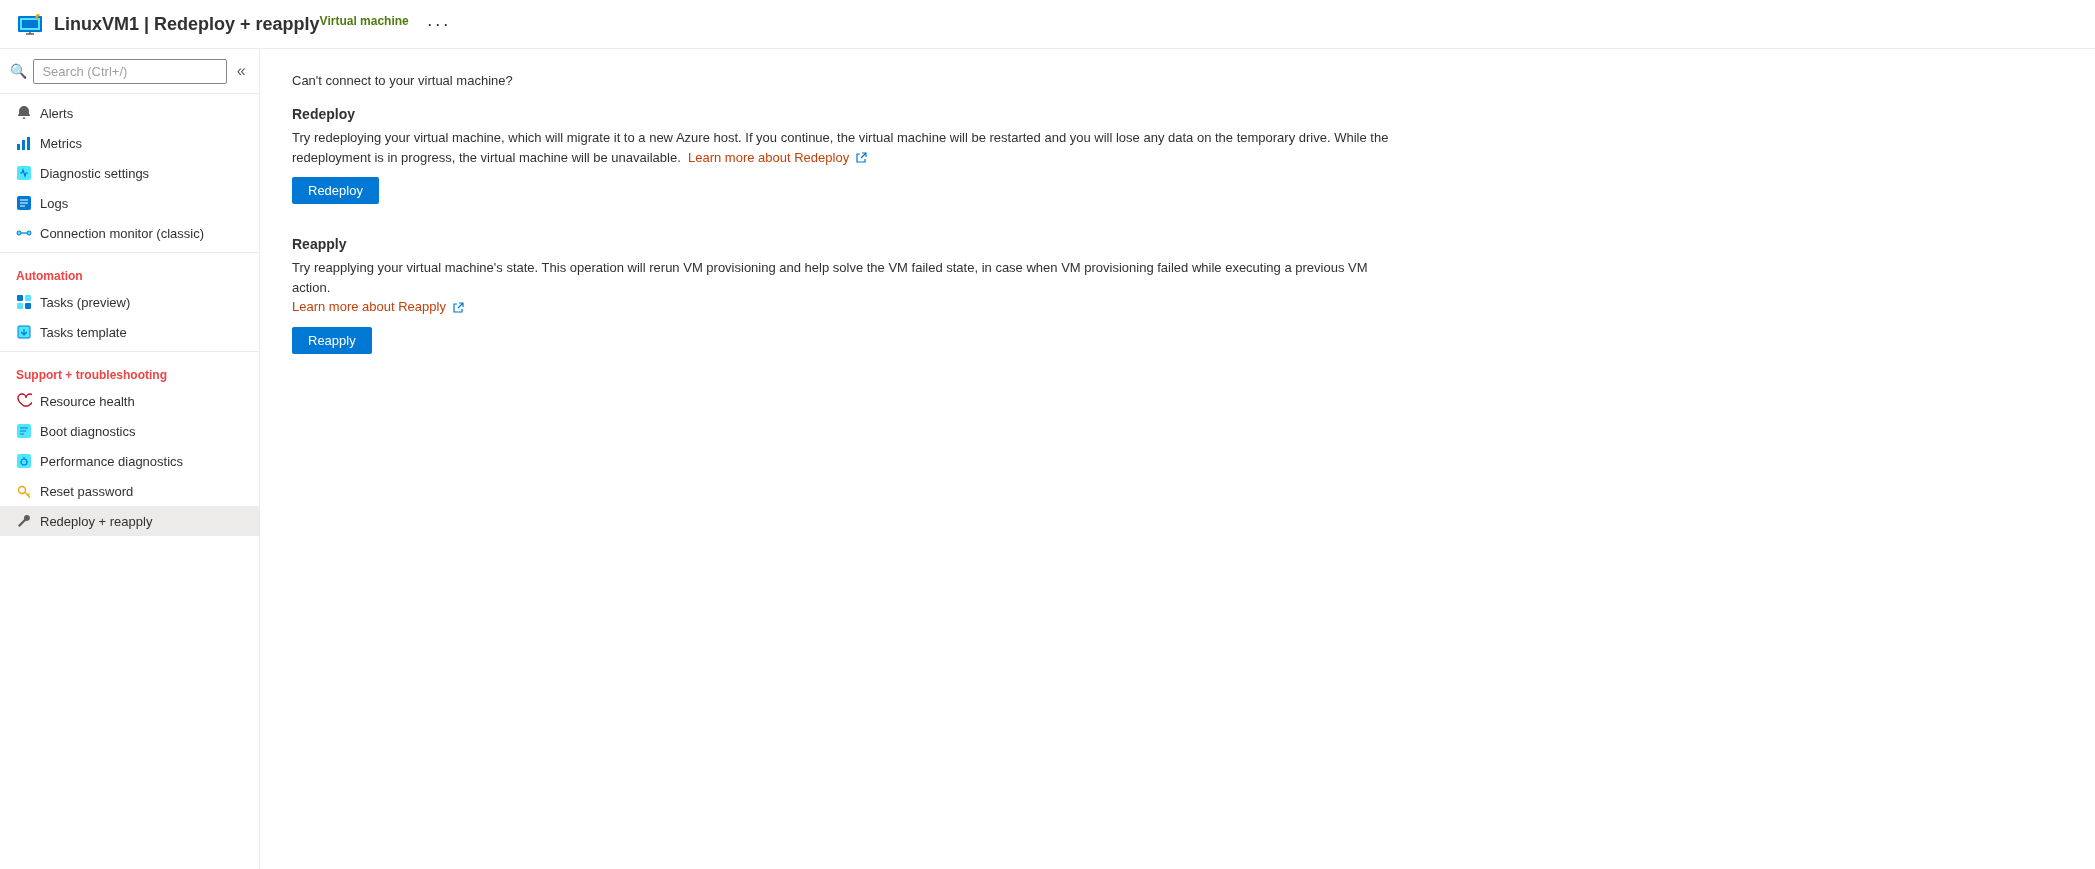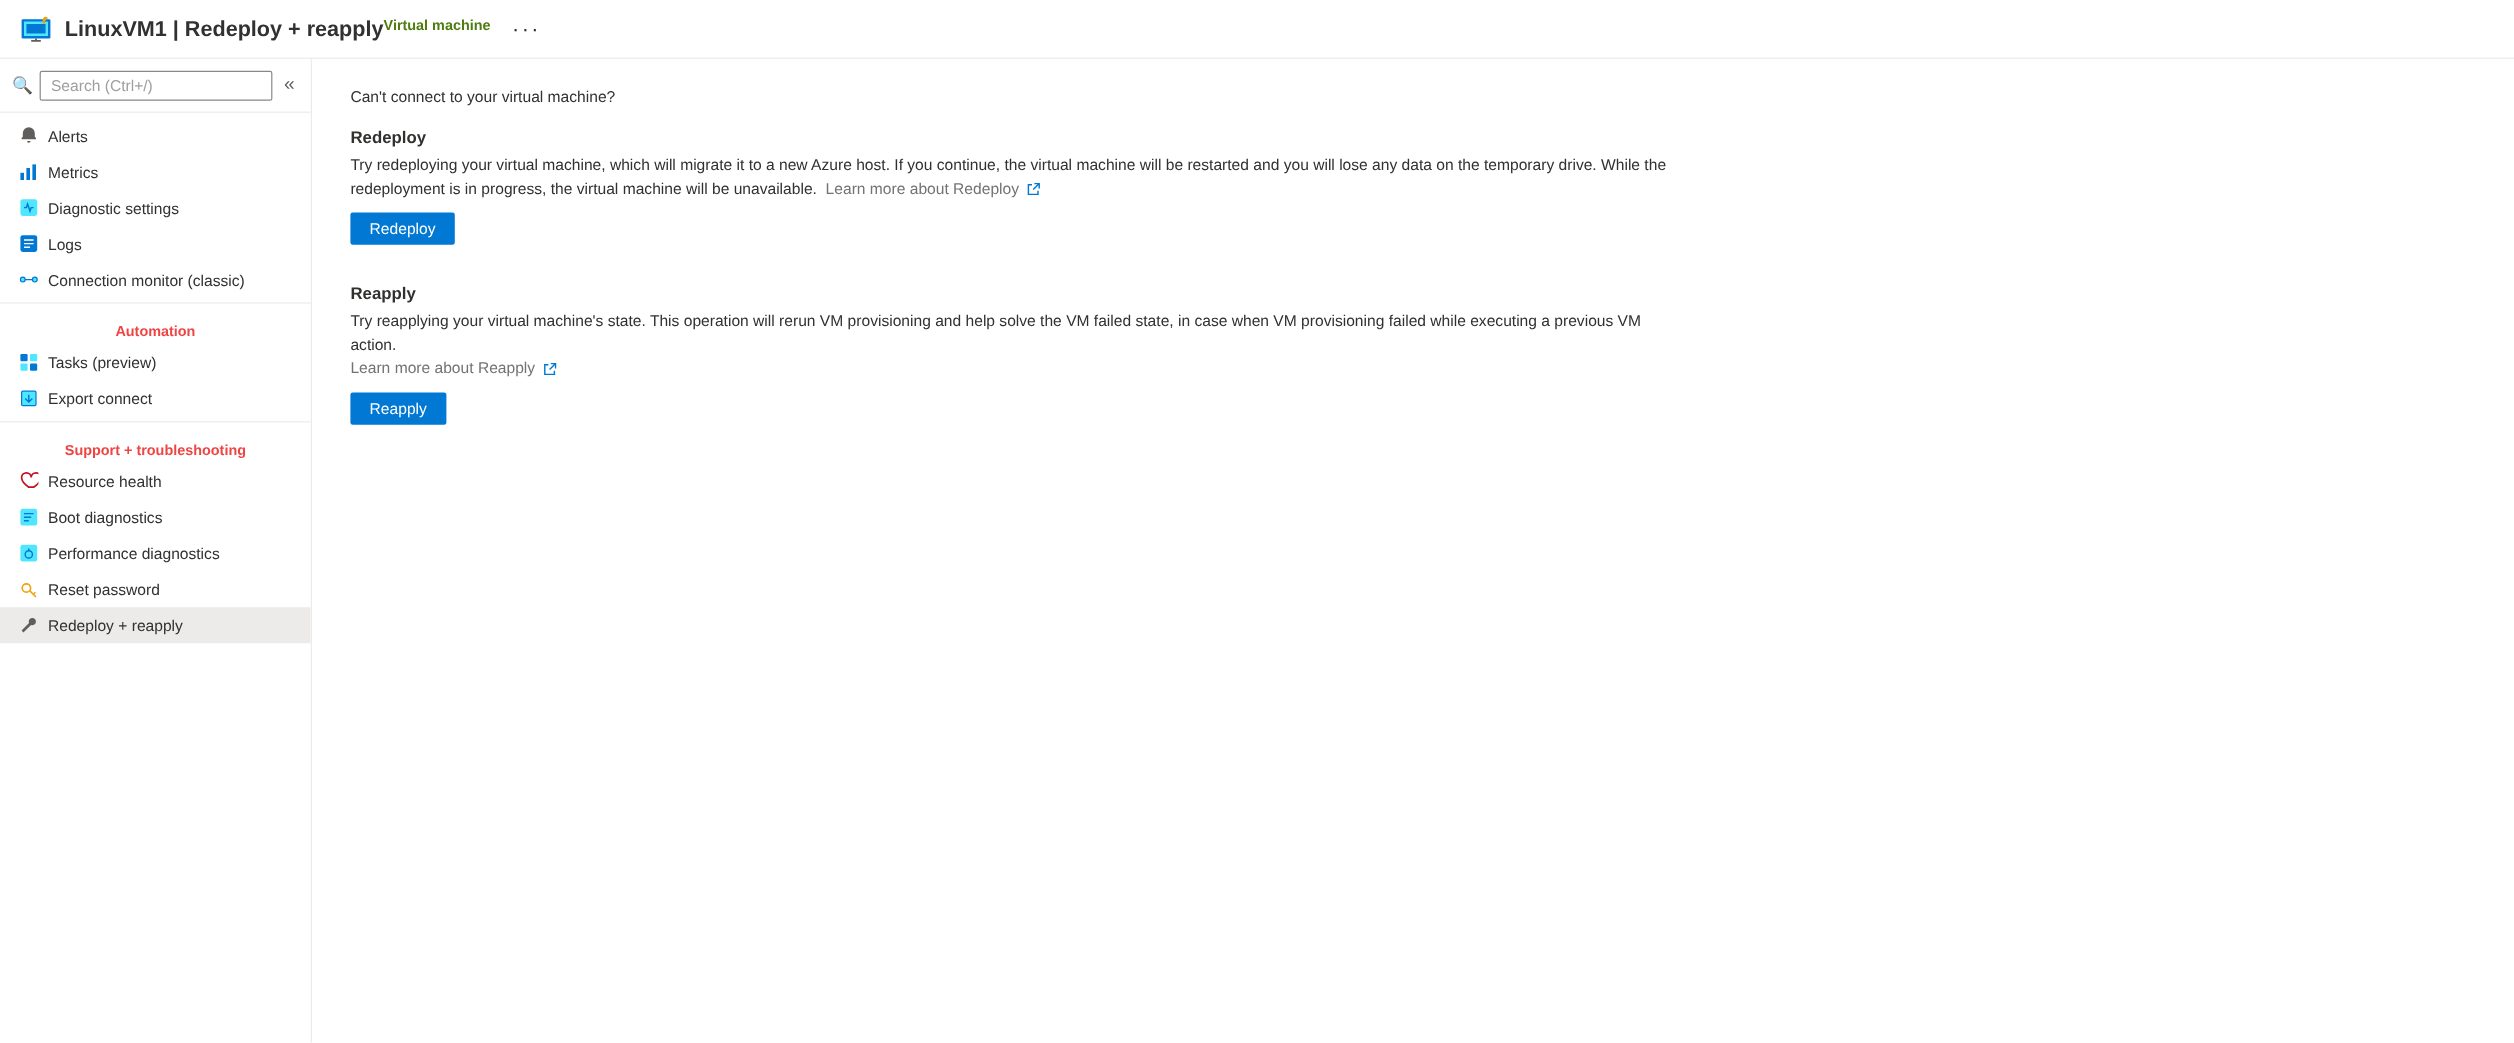--- a/index.html
+++ b/index.html
@@ -17,34 +17,34 @@
     
     .main-layout { display: flex; flex: 1; overflow: hidden; }
 
     
     .sidebar { width: 260px; min-width: 260px; border-right: 1px solid #edebe9; display: flex; flex-direction: column; overflow-y: auto; background: #fff; }
     .sidebar-search { padding: 8px 10px; border-bottom: 1px solid #edebe9; display: flex; align-items: center; gap: 6px; }
     .sidebar-search input { border: 1px solid #8a8886; border-radius: 2px; padding: 4px 8px; font-size: 13px; flex: 1; outline: none; color: #323130; }
     .sidebar-search input::placeholder { color: #a19f9d; }
     .collapse-btn { width: 28px; height: 28px; display: flex; align-items: center; justify-content: center; cursor: pointer; color: #605e5c; font-size: 16px; border: none; background: none; }
 
-    .sidebar-nav { flex: 1; overflow-y: auto; padding: 4px 0; text-align: center; }
+    .sidebar-nav { flex: 1; overflow-y: auto; padding: 4px 0; }
     .nav-item { display: flex; align-items: center; gap: 8px; padding: 7px 16px; cursor: pointer; color: #323130; font-size: 13px; }
     .nav-item.active { background: #edebe9; font-weight: 500; }
     .nav-item .nav-icon { width: 16px; height: 16px; display: flex; align-items: center; justify-content: center; flex-shrink: 0; }
     .nav-section-header { padding: 12px 16px 4px 16px; font-size: 12px; font-weight: 600; color: #ef4444; }
     .nav-divider { border: none; border-top: 1px solid #edebe9; margin: 4px 0; }
 
     
     .content { flex: 1; overflow-y: auto; padding: 24px 32px; background: #fff; }
     .content-intro { font-size: 13px; color: #323130; margin-bottom: 18px; }
     .section { margin-bottom: 32px; }
     .section-title { font-size: 14px; font-weight: 700; color: #323130; margin-bottom: 6px; }
     .section-desc { font-size: 13px; color: #323130; line-height: 1.5; margin-bottom: 10px; max-width: 1100px; }
-    .section-desc a, .link { color: #737373; text-decoration: none; cursor: pointer; }
+    .section-desc a, .link { color: #c2410c; text-decoration: none; cursor: pointer; }
     .btn-primary { background: #0078d4; color: #fff; border: none; padding: 6px 16px; font-size: 13px; border-radius: 2px; cursor: pointer; font-family: inherit; }
 
     
     .sidebar-nav::-webkit-scrollbar { width: 4px; }
     .sidebar-nav::-webkit-scrollbar-thumb { background: #c8c6c4; border-radius: 2px; }
 
     
     .ext-icon { display: inline-block; width: 12px; height: 12px; margin-left: 2px; vertical-align: middle; }
   </style>
 </head>
@@ -147,21 +147,21 @@
         <span>Tasks (preview)</span>
       </div>
 
       <div class="nav-item">
         <span class="nav-icon">
           <svg width="16" height="16" viewBox="0 0 16 16" fill="none">
               <rect x="2" y="2" width="12" height="12" rx="1" fill="#50e6ff" stroke="#0078d4" stroke-width="1"></rect>
               <path d="M8 5v6M5 8l3 3 3-3" stroke="#0078d4" stroke-width="1.2"></path>
             </svg>
         </span>
-        <span>Export connect</span>
+        <span>Tasks template</span>
       </div>
 
       <hr class="nav-divider">
       <div class="nav-section-header">Support + troubleshooting</div>
 
       <div class="nav-item">
         <span class="nav-icon">
           <svg width="16" height="16" viewBox="0 0 16 16" fill="none">
               <path d="M8 13s-6-4-6-8a4 4 0 018 0 4 4 0 018 0c0 4-6 8-6 8z" fill="none" stroke="#c50f1f" stroke-width="1.4"></path>
             </svg>

